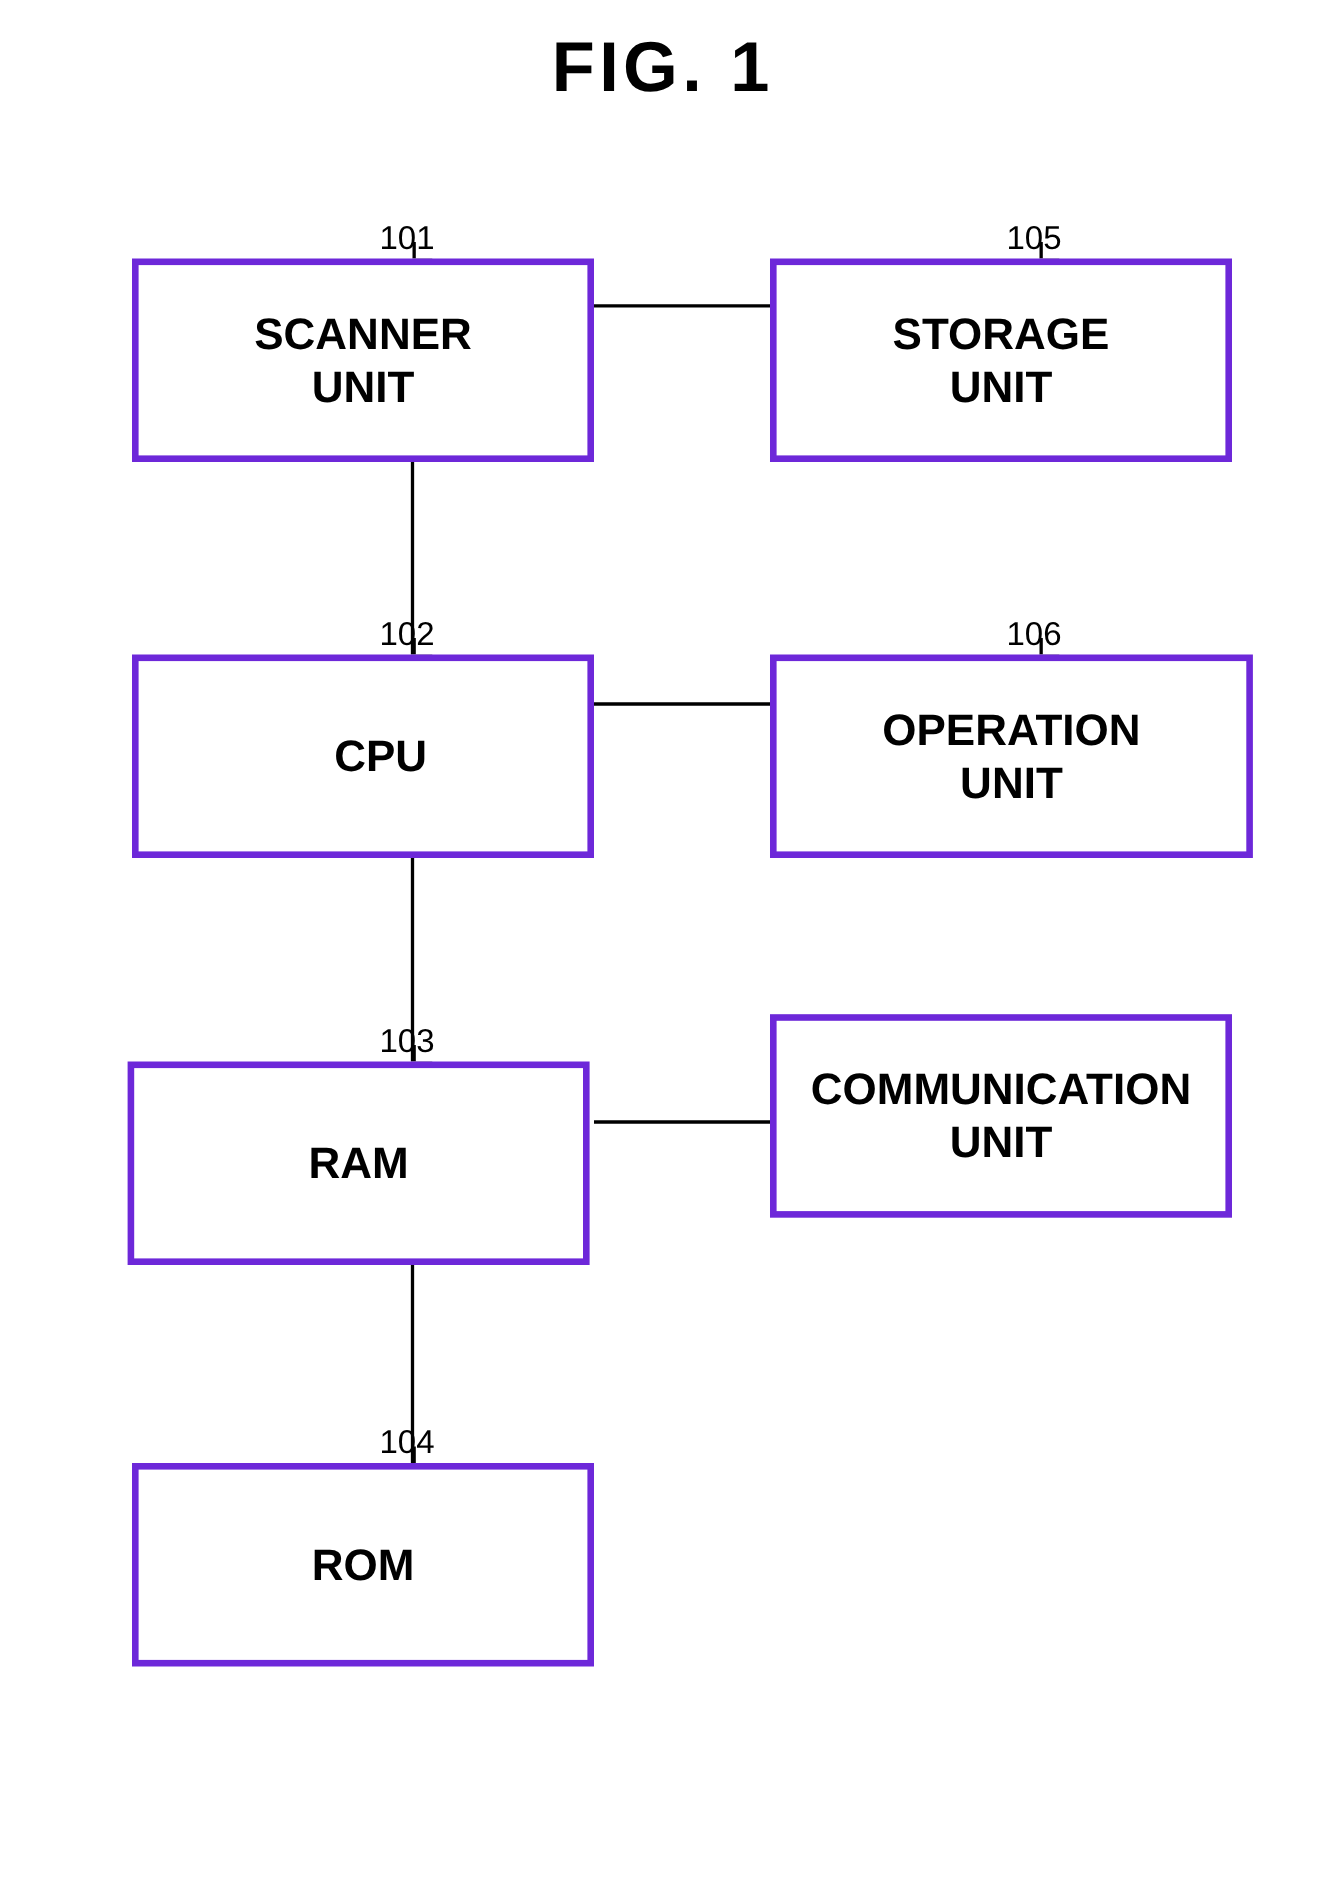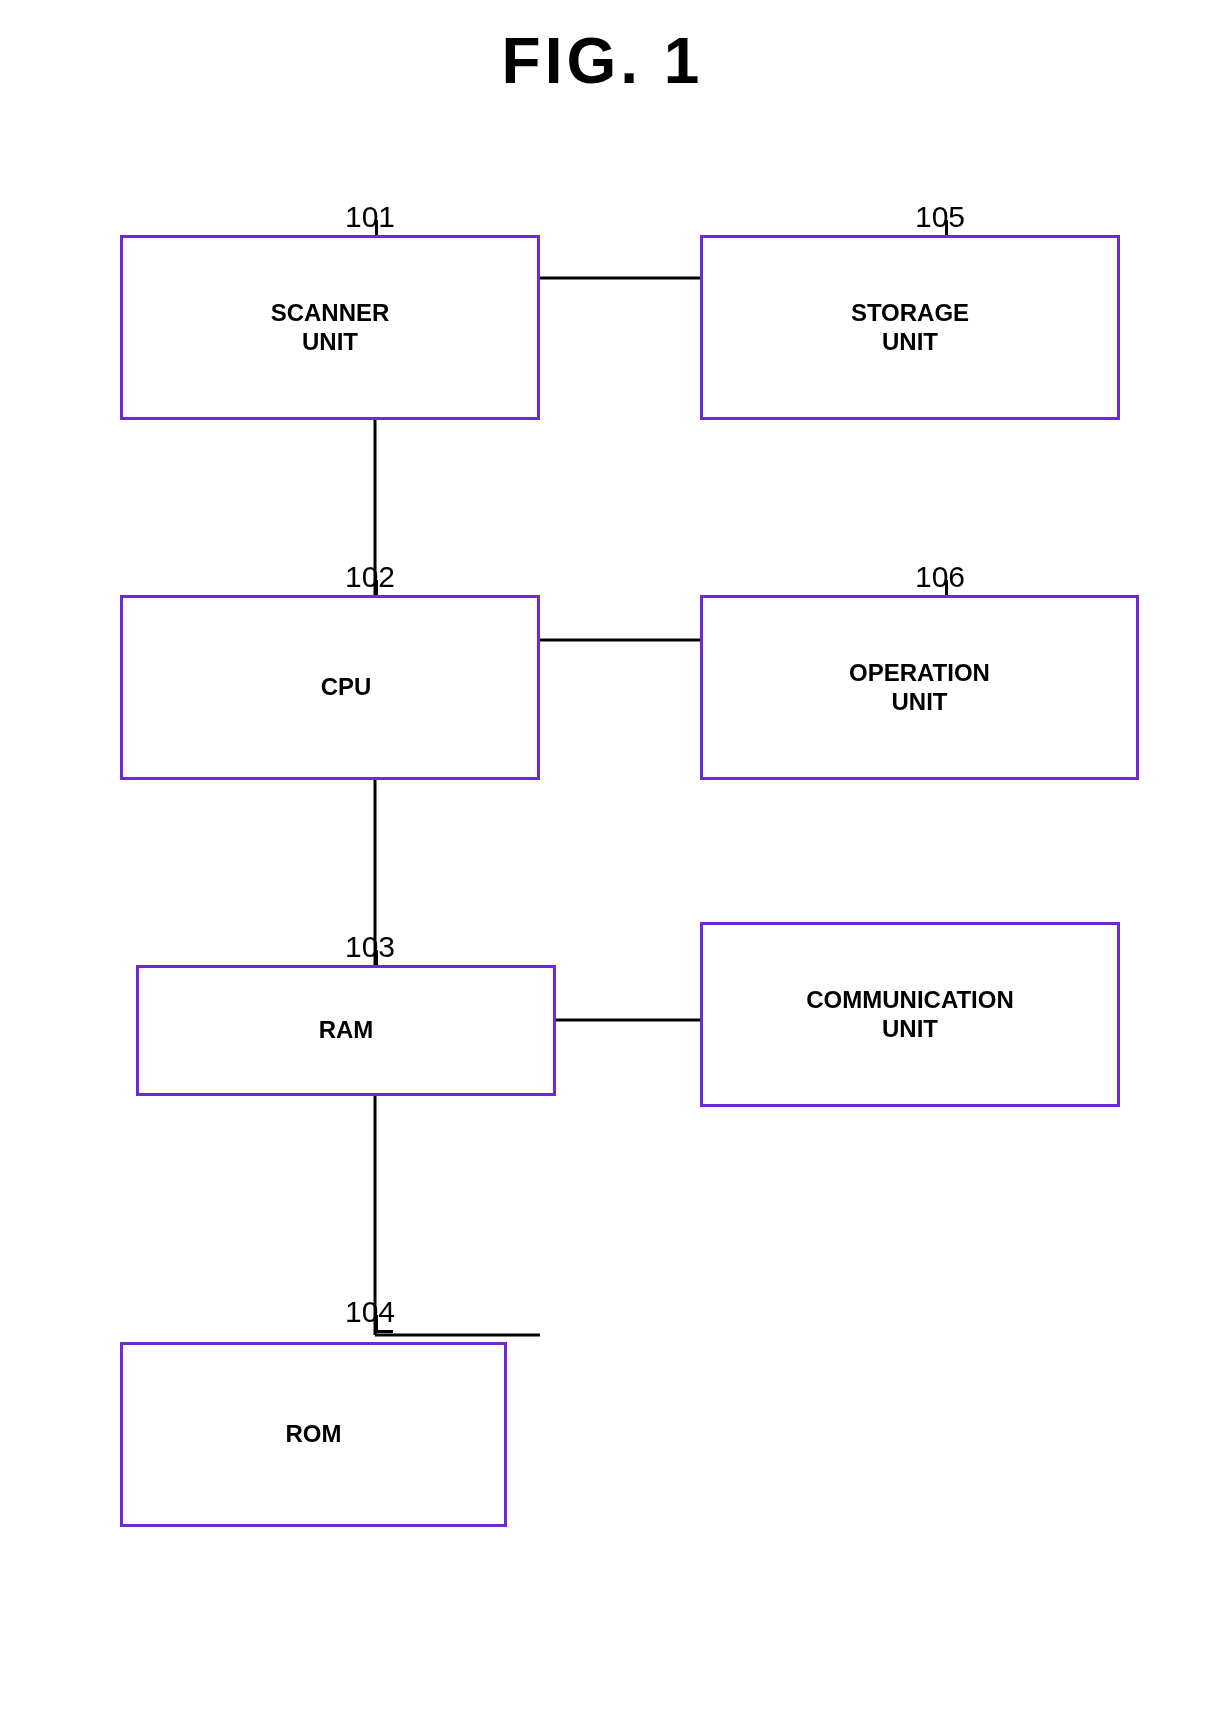--- a/index.html
+++ b/index.html
@@ -25,26 +25,26 @@
       position: absolute;
       top: 160px;
       left: 60px;
       right: 60px;
       bottom: 60px;
     }
 
     
     .box {
       position: absolute;
-      border: 3px solid #6d28d9;
+      border: 6px solid #6d28d9;
       display: flex;
       align-items: center;
       justify-content: center;
       text-align: center;
-      font-size: 24px;
+      font-size: 40px;
       font-weight: bold;
       line-height: 1.2;
       background: #fff;
     }
 
     
     .ref-label {
       position: absolute;
       font-size: 30px;
       font-weight: normal;
@@ -92,28 +92,28 @@
   <div class="ref-label" style="left: 285px; top: 400px;">102</div>
   <div style="position:absolute; left:315px; top:420px; width:18px; height:18px; border-left:3px solid #000; border-bottom:3px solid #000;"></div>
 
   <div class="box" style="left:60px; top:435px; width:420px; height:185px;padding-left:32px;">
     <span>CPU</span>
   </div>
 
   <div class="ref-label" style="left: 285px; top: 770px;">103</div>
   <div style="position:absolute; left:315px; top:790px; width:18px; height:18px; border-left:3px solid #000; border-bottom:3px solid #000;"></div>
 
-  <div class="box" style="left:76px; top:805px; width:420px; height:131px;text-align:right;">
+  <div class="box" style="left:56px; top:805px; width:420px; height:185px;text-align:right;">
     <span>RAM</span>
   </div>
 
   <div class="ref-label" style="left: 285px; top: 1135px;">104</div>
   <div style="position:absolute; left:315px; top:1155px; width:18px; height:18px; border-left:3px solid #000; border-bottom:3px solid #000;"></div>
 
-  <div class="box" style="left:60px; top:1170px; width:387px; height:185px;margin-top:12px;">
+  <div class="box" style="left:60px; top:1170px; width:420px; height:185px;">
     <span>ROM</span>
   </div>
 
   <div class="ref-label" style="left: 855px; top: 40px;">105</div>
   <div style="position:absolute; left:885px; top:60px; width:18px; height:18px; border-left:3px solid #000; border-bottom:3px solid #000;"></div>
 
   <div class="box" style="left:640px; top:75px; width:420px; height:185px;">
     <span style="white-space:pre-line;">STORAGE
 UNIT</span>
   </div>

